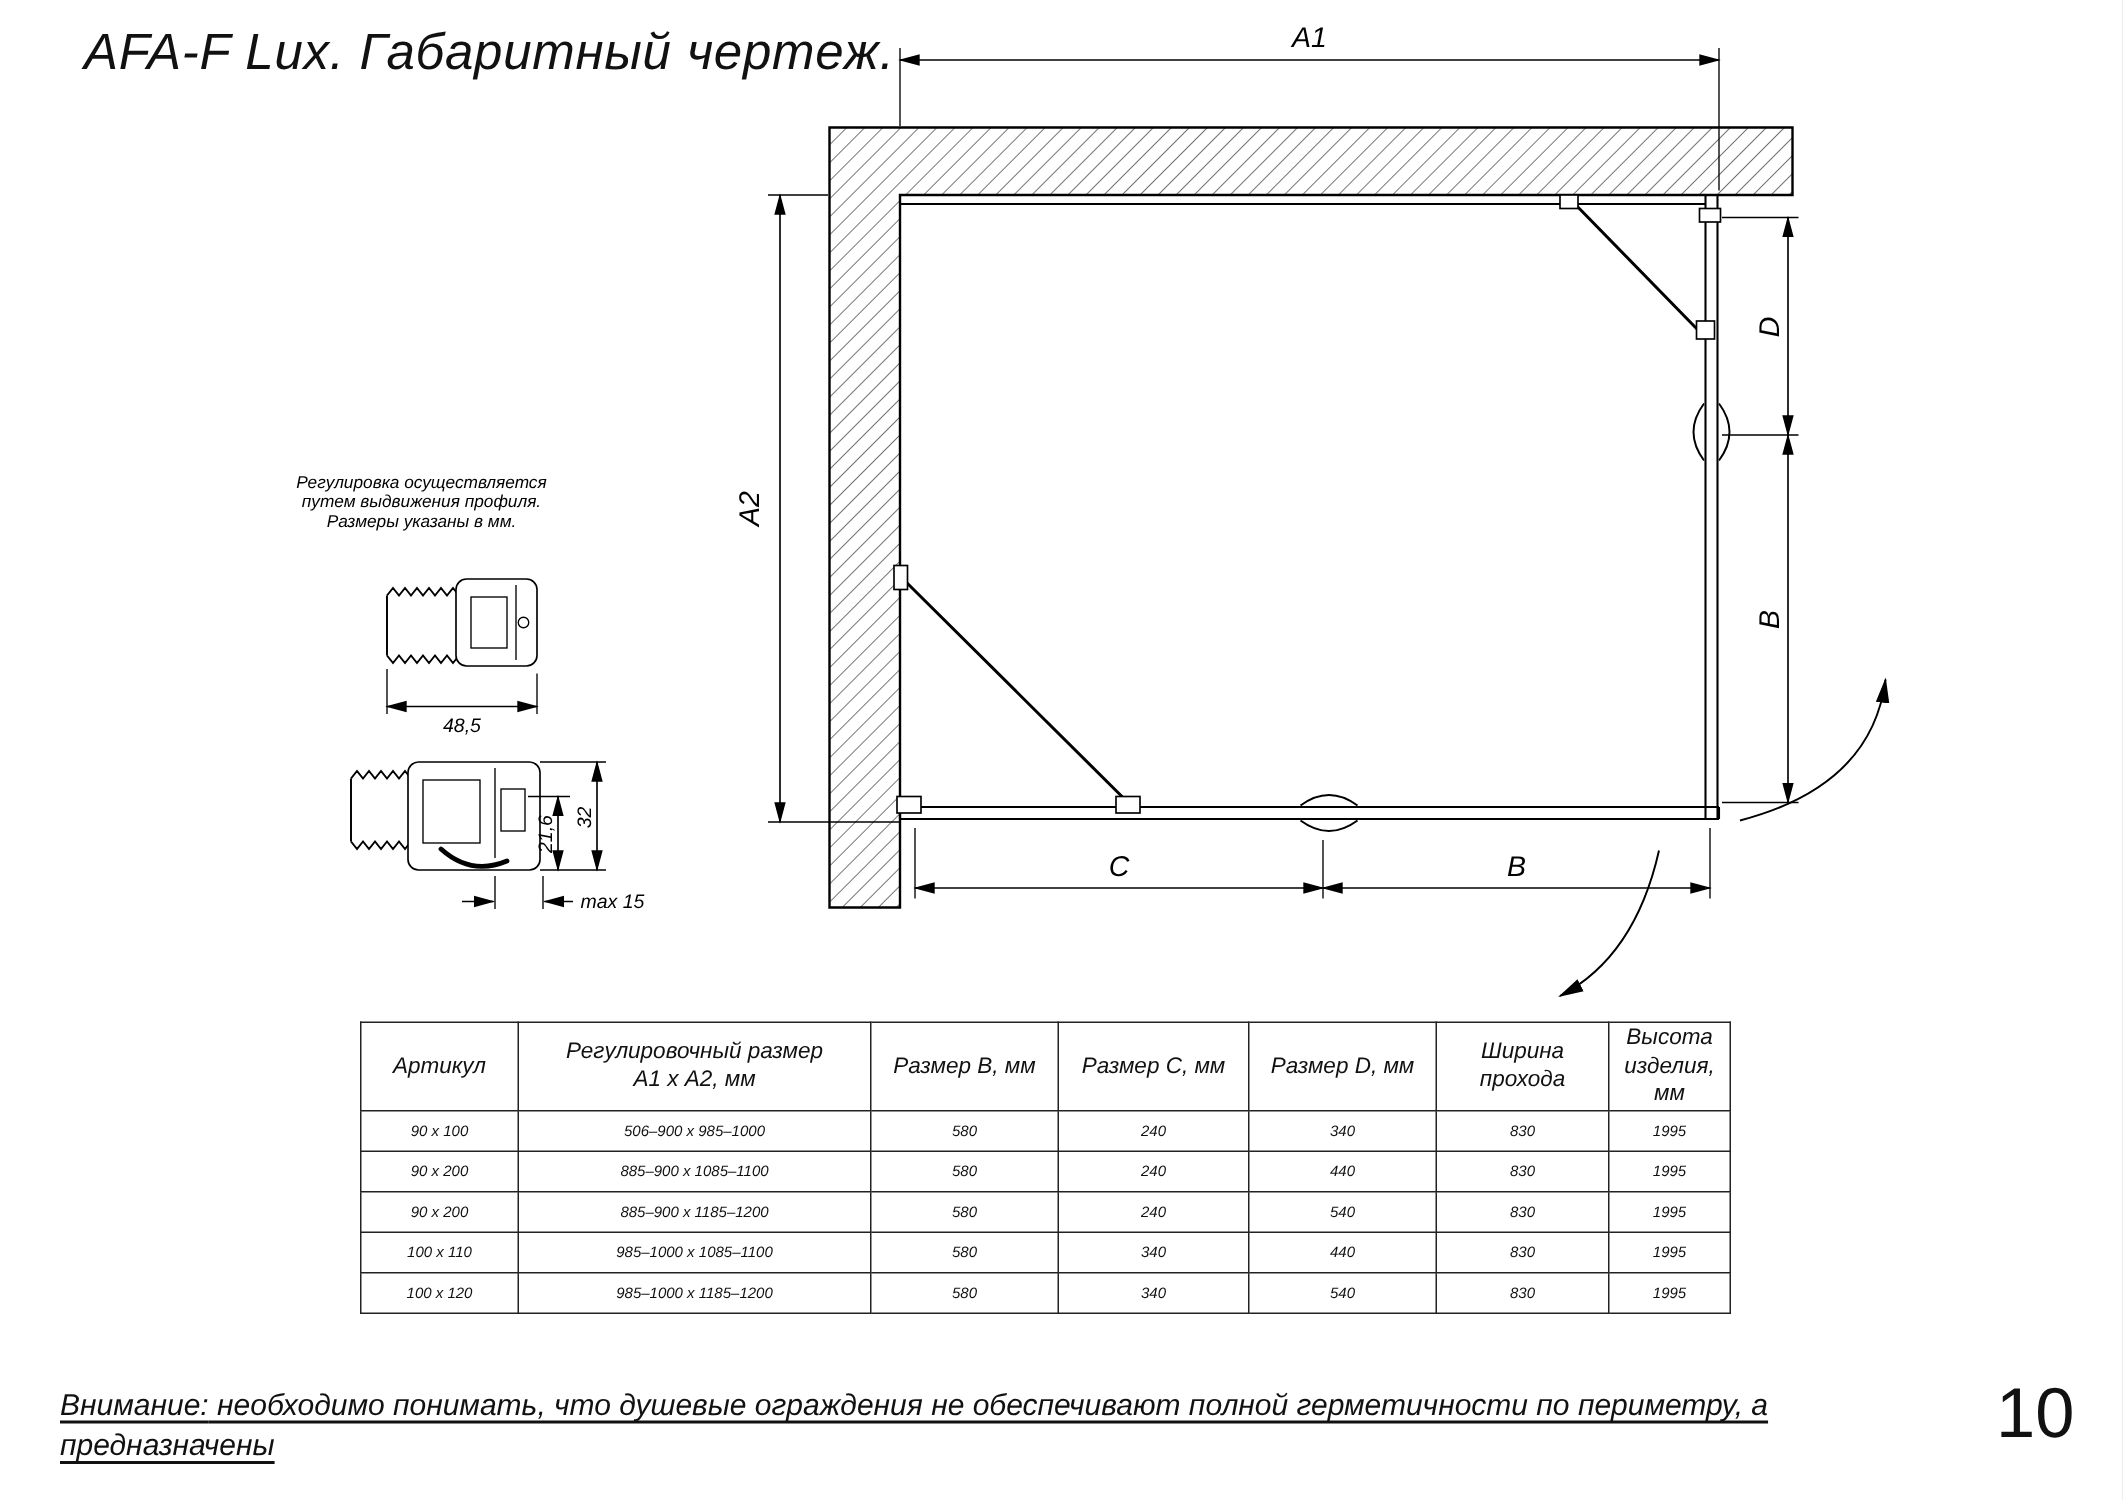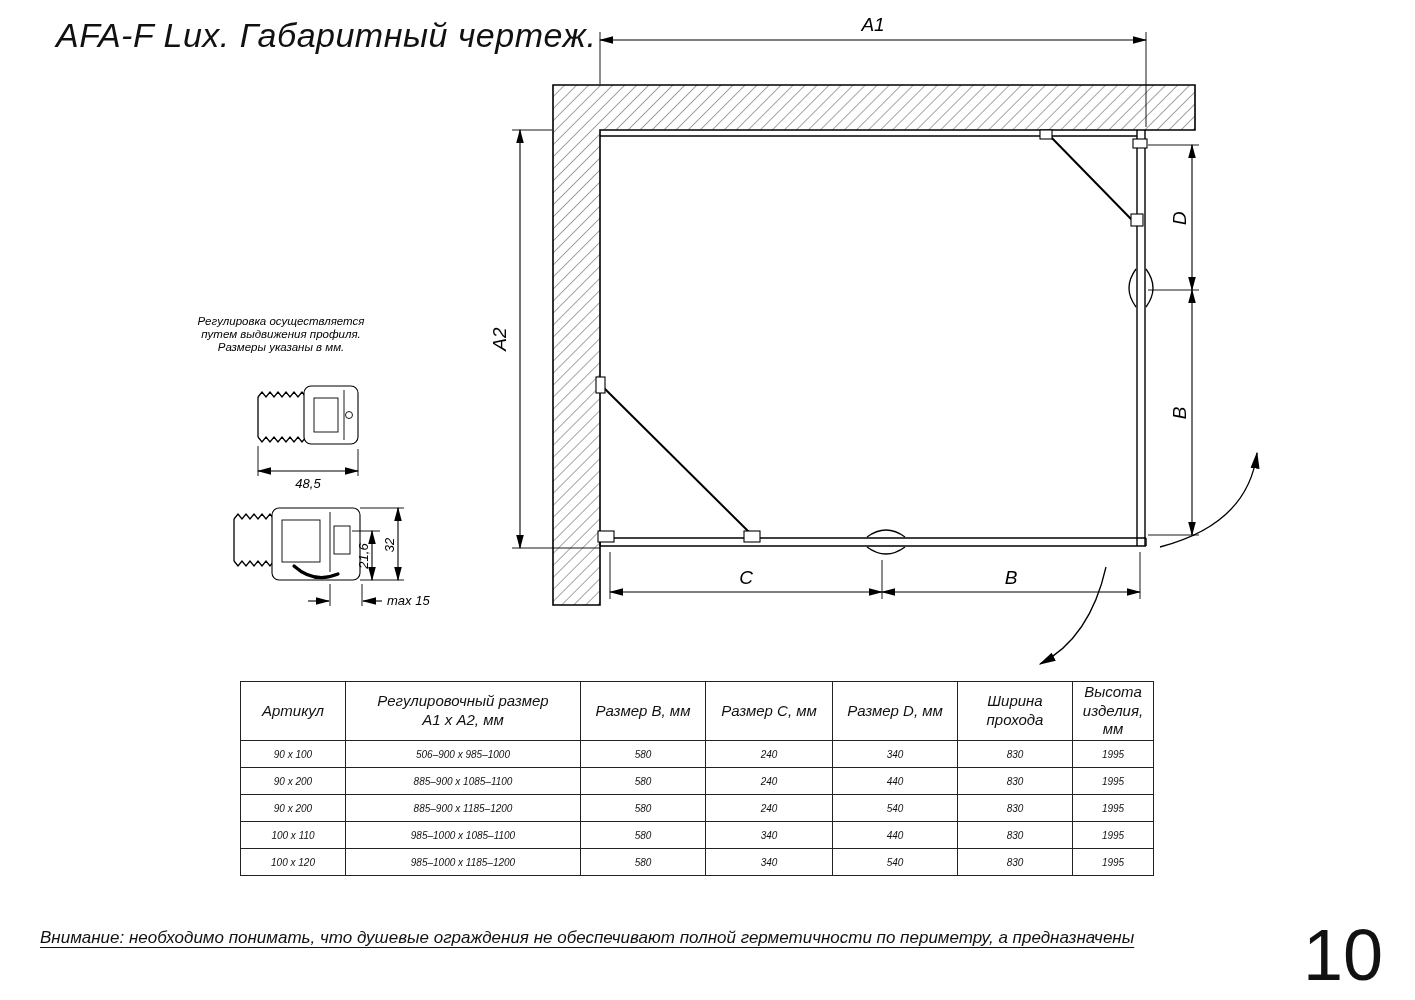--- a/index.html
+++ b/index.html
@@ -20,26 +20,26 @@
   }
   .size-table th,.size-table td{
     border:1px solid #222;text-align:center;vertical-align:middle;padding:0 4px;
     background:#fff;
   }
   .size-table th{height:58px;font-size:15px;font-weight:normal;line-height:1.25;}
   .size-table td{height:26px;font-size:10px;}
   
   .warning{
     position:absolute;left:40px;top:924px;width:1150px;z-index:2;
-    font-size:17px;font-style:italic;line-height:27px;
+    font-size:20px;font-style:italic;line-height:27px;
     text-decoration:underline;text-underline-offset:4px;
   }
   .page-number{
     position:absolute;right:32px;top:914px;z-index:2;
-    font-size:72px;font-style:normal;font-weight:400;
+    font-size:47px;font-style:normal;font-weight:400;
   }
   
   .ext{stroke:#000;stroke-width:.9;fill:none;}
   .dim{stroke:#000;stroke-width:1.1;fill:none;}
   .med{stroke:#000;stroke-width:1.3;fill:none;}
   .frame{stroke:#000;stroke-width:1.4;fill:none;}
   .thick{stroke:#000;stroke-width:2;fill:none;stroke-linecap:round;}
   .det{fill:#fff;stroke:#000;stroke-width:1.1;}
   .dim-label{font:italic 19px "Liberation Sans",sans-serif;fill:#000;}
   .small-label{font:italic 13px "Liberation Sans",sans-serif;fill:#000;}

